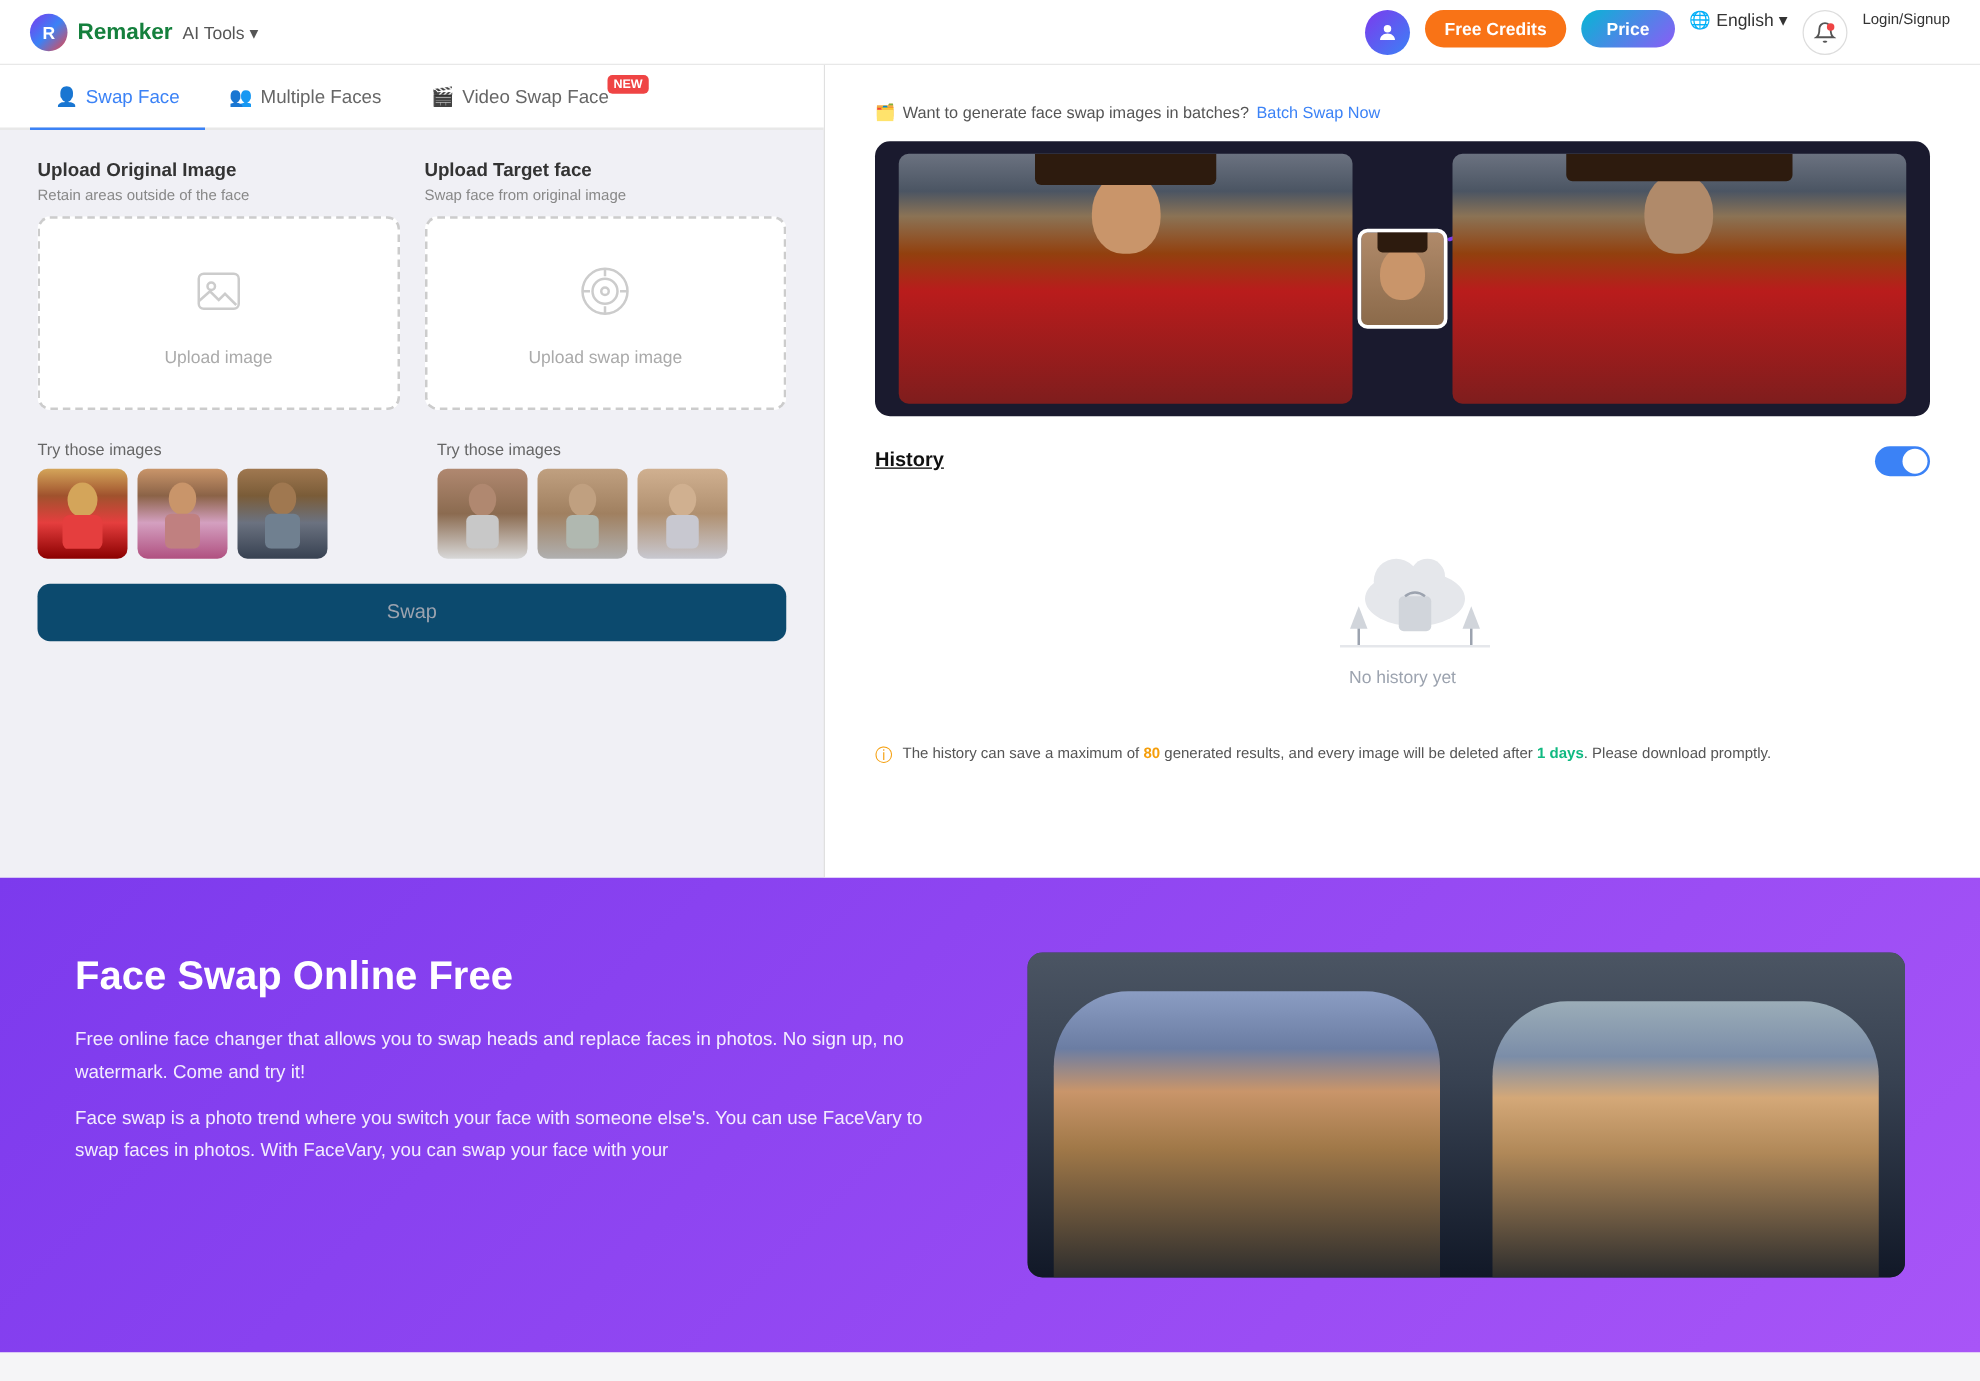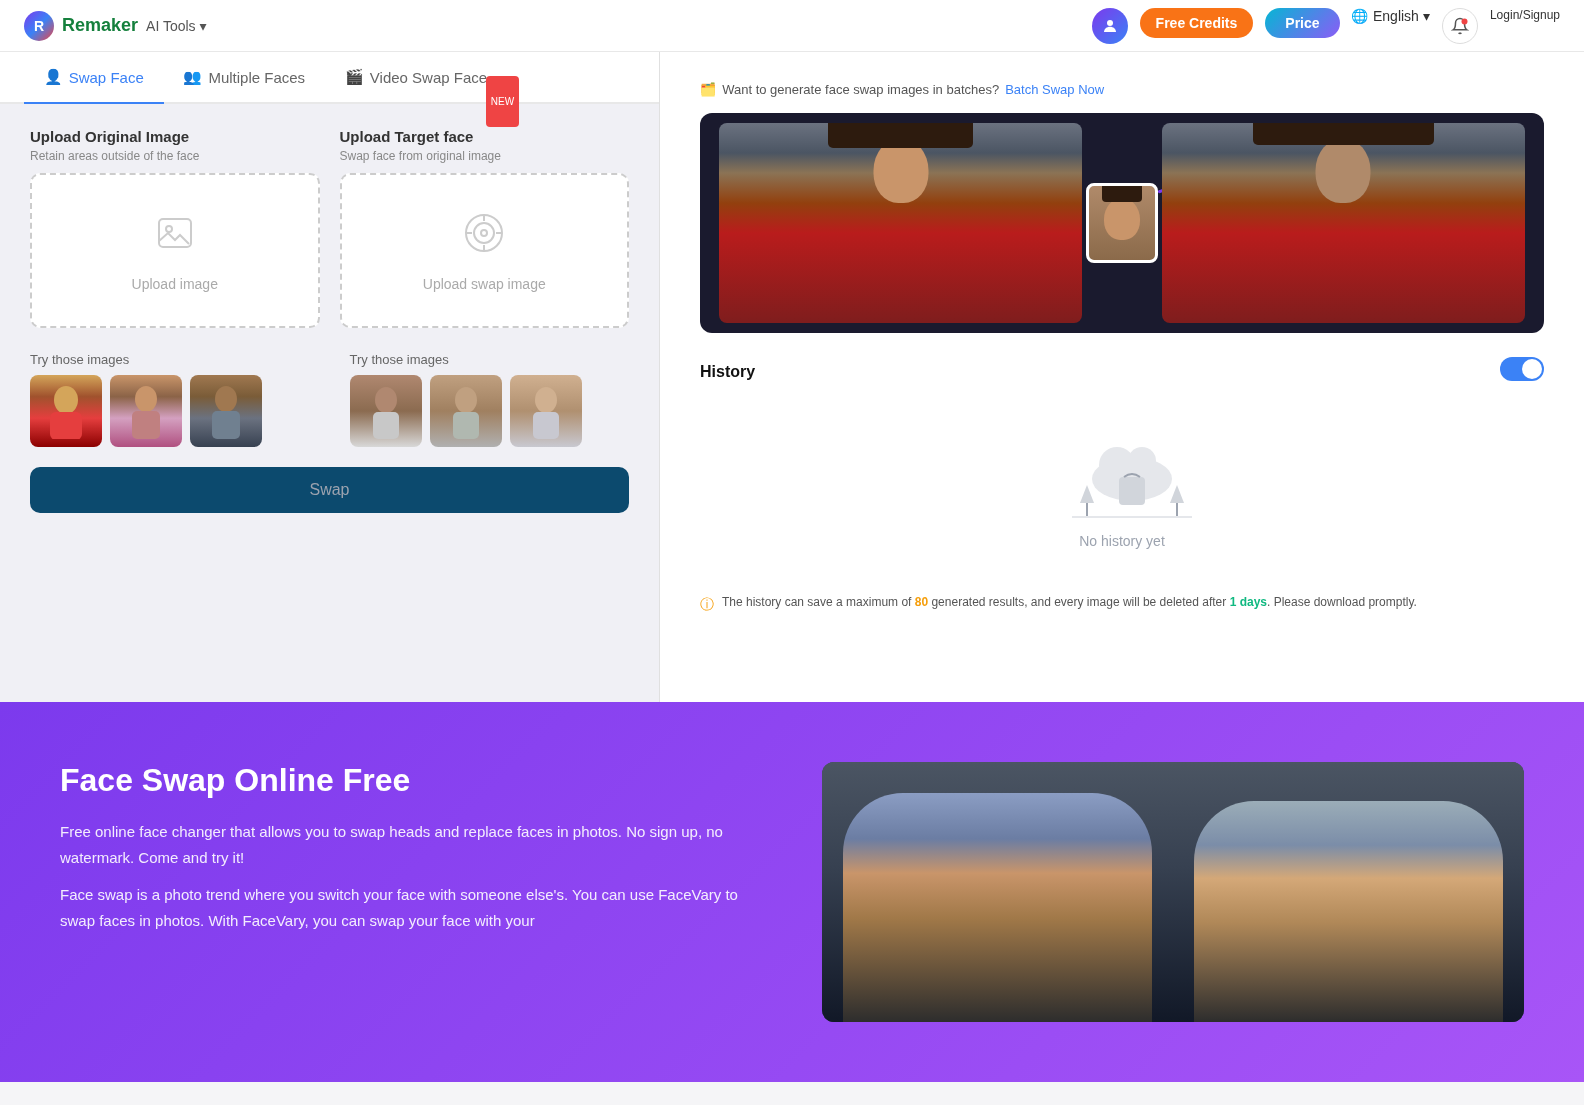--- a/index.html
+++ b/index.html
@@ -68,22 +68,22 @@
       background: #fff; border-bottom: 2px solid #e8e8e8;
     }
     .tab {
       display: flex; align-items: center; gap: 6px;
       padding: 16px 20px; font-size: 15px; color: #666;
       cursor: pointer; border-bottom: 2px solid transparent;
       margin-bottom: -2px; text-decoration: none; position: relative;
     }
     .tab.active { color: #3b82f6; border-bottom-color: #3b82f6; font-weight: 500; }
     .tab-new-badge {
-      background: #ef4444; color: white; font-size: 10px; font-weight: 400;
-      padding: 20px 5px; border-radius: 4px; position: absolute; top: 8px; right: -2px; margin-top: 16px;
+      background: #ef4444; color: white; font-size: 10px; font-weight: 700;
+      padding: 2px 5px; border-radius: 4px; position: absolute; top: 8px; right: -2px;
     }
 
     
     .upload-section { display: flex; gap: 20px; padding: 24px 30px; }
     .upload-col { flex: 1; }
     .upload-label { font-size: 15px; font-weight: 600; color: #333; margin-bottom: 4px; }
     .upload-sublabel { font-size: 12px; color: #888; margin-bottom: 10px; }
     .upload-box {
       border: 2px dashed #ccc; border-radius: 10px;
       background: #fff; height: 155px;
@@ -142,22 +142,23 @@
       display: flex; align-items: center; justify-content: center;
     }
     .demo-inner {
       display: flex; align-items: center; justify-content: center;
       width: 100%; height: 100%; position: relative;
     }
 
     
     .history-section { margin-top: 8px; }
     .history-header {
-      display: flex; align-items: flex-end; justify-content: space-between;
+      display: flex; align-items: center; justify-content: space-between;
       margin-bottom: 16px;
+      text-decoration: underline;
     }
     .history-title { font-size: 16px; font-weight: 600; color: #111; }
     .toggle-switch {
       width: 44px; height: 24px; background: #3b82f6; border-radius: 12px;
       position: relative; cursor: pointer;
     }
     .toggle-knob {
       width: 20px; height: 20px; background: white; border-radius: 50%;
       position: absolute; top: 2px; right: 2px;
     }

